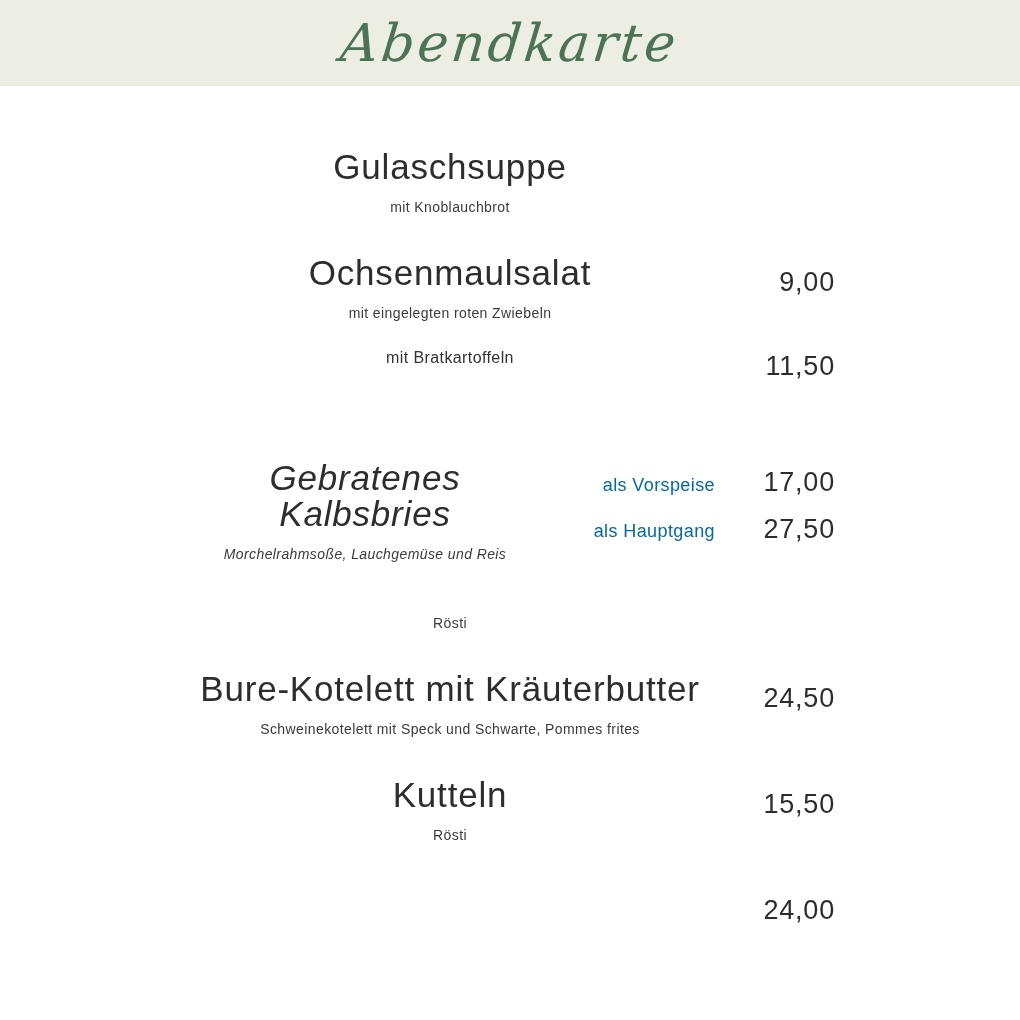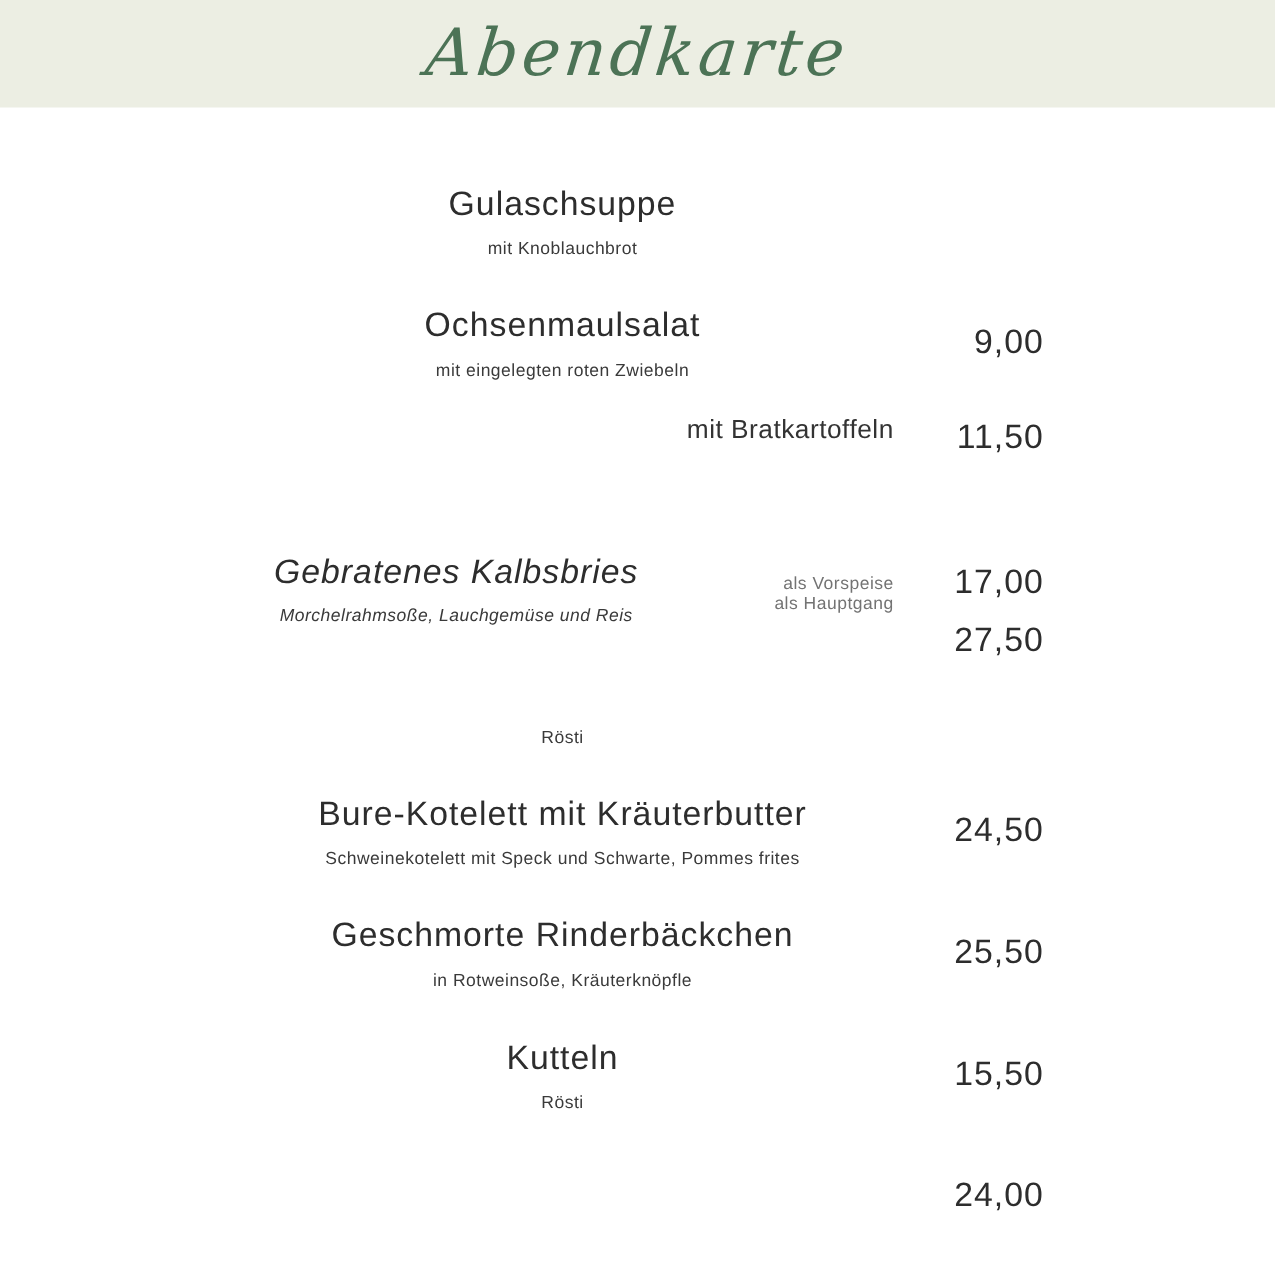--- a/index.html
+++ b/index.html
@@ -29,21 +29,21 @@
   .row{
     display:flex;
     align-items:flex-start;
     padding:0 185px;
   }
   .main{
     width:530px;
     text-align:center;
   }
   .dish-name{
-    font-size:27px;
+    font-size:35px;
     letter-spacing:0.8px;
     line-height:1.05;
     color:#2d2d2d;
     font-weight:normal;
   }
   .dish-desc{
     font-size:14px;
     letter-spacing:0.4px;
     color:#3a3a3a;
     margin-top:13px;
@@ -59,41 +59,41 @@
     white-space:nowrap;
   }
   
   .r-first{margin-top:63px;}
   .r-gap{margin-top:40px;}
   .r-variant{margin-top:26px;}
   .r-section{margin-top:78px;}
   
   .variant-label{
     width:530px;
-    text-align:right;
-    font-size:21px;
+    text-align:center;
+    font-size:16px;
     letter-spacing:0.4px;
     color:#333;
     padding-top:2px;
   }
   .r-variant .price{padding-top:4px;}
   
   .dish-narrow{width:360px;text-align:center;font-style:italic;}
   .dish-narrow .dish-desc{max-width:345px;margin-left:auto;margin-right:auto;}
   .optlabels{
     width:170px;
     text-align:right;
     padding-top:15px;
   }
   .optlabels .opt-label{
-    font-size:14px;
+    font-size:18px;
     letter-spacing:0.4px;
-    color:#737373;
+    color:#0369a1;
   }
-  .optlabels .opt-label + .opt-label{}
+  .optlabels .opt-label + .opt-label{margin-top:25px;}
   .optprices{
     flex:1;
     text-align:right;
     padding-top:7px;
   }
   .optprices .opt-price{
     font-size:27px;
     letter-spacing:0.8px;
     color:#2d2d2d;
     white-space:nowrap;
@@ -151,27 +151,20 @@
   </div>
 
   <div class="row r-gap">
     <div class="main">
       <div class="dish-name">Bure-Kotelett mit Kräuterbutter</div>
       <div class="dish-desc">Schweinekotelett mit Speck und Schwarte, Pommes frites</div>
     </div>
     <div class="price">24,50</div>
   </div>
 
-  <div class="row r-gap">
-    <div class="main">
-      <div class="dish-name">Geschmorte Rinderbäckchen</div>
-      <div class="dish-desc">in Rotweinsoße, Kräuterknöpfle</div>
-    </div>
-    <div class="price">25,50</div>
-  </div>
 
   <div class="row r-gap">
     <div class="main">
       <div class="dish-name">Kutteln</div>
       <div class="dish-desc">Rösti</div>
     </div>
     <div class="price">15,50</div>
   </div>
 
   <div class="row r-gap">

